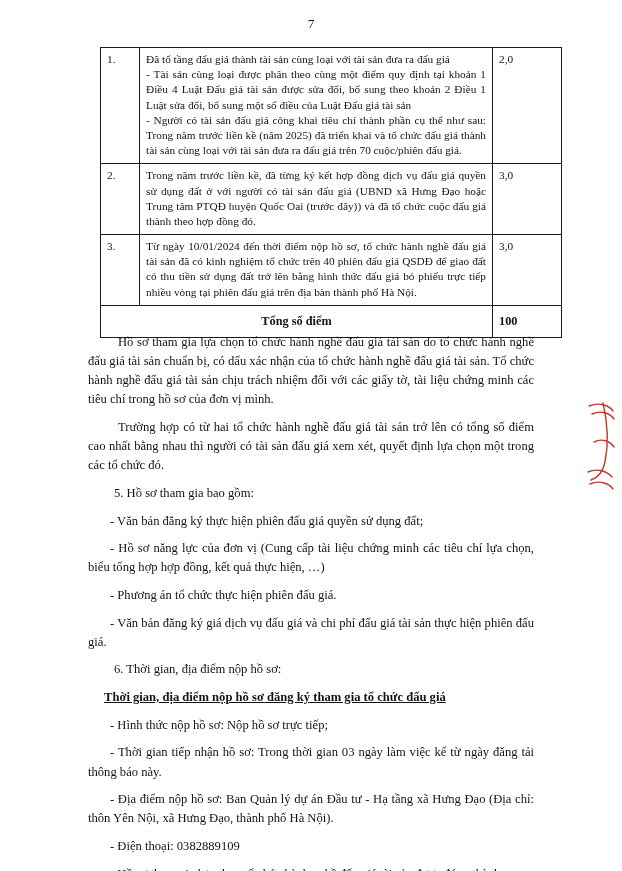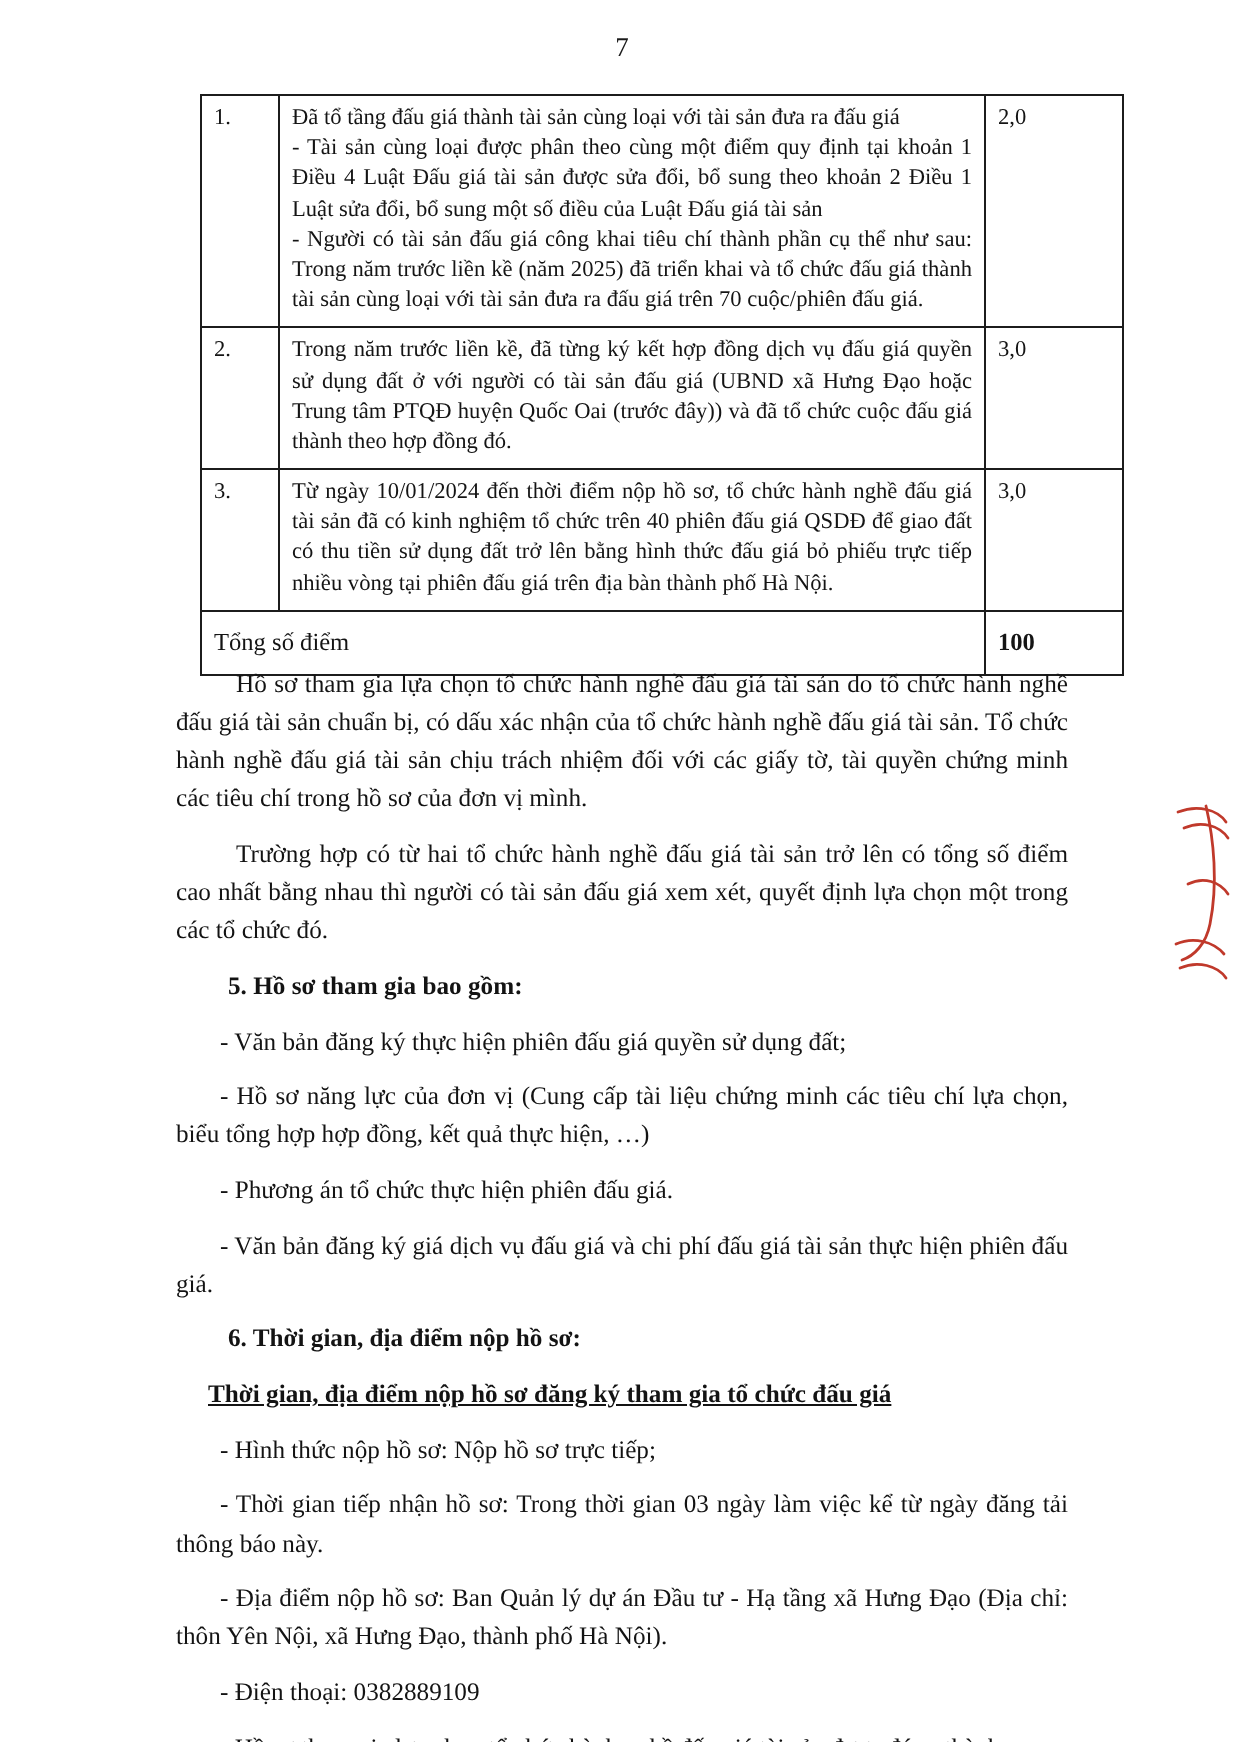--- a/index.html
+++ b/index.html
@@ -50,23 +50,23 @@
     vertical-align: top;
     text-align: justify;
     text-justify: inter-word;
     color: #141414;
   }
   .col-idx  { width: 26px; text-align: center; vertical-align: middle; }
   .col-desc { width: 340px; }
   .col-pt   { width: 56px; text-align: center; vertical-align: middle; }
 
   .criteria-table td.total-label {
-    text-align: left;
+    text-align: center;
     vertical-align: middle;
-    font-weight: normal;
+    font-weight: bold;
     font-size: 12.3px;
     padding: 7px 6px 8px 6px;
   }
   .criteria-table td.total-value {
     text-align: left;
     vertical-align: middle;
     font-weight: bold;
     font-size: 12.3px;
   }
 
@@ -84,21 +84,21 @@
     font-size: 12.6px;
     line-height: 1.52;
     text-align: justify;
     text-justify: inter-word;
     margin: 0 0 8.5px 0;
     color: #131313;
   }
   .para.indent  { text-indent: 30px; }
   .para.dash    { text-indent: 22px; }
   .para.heading {
-    font-weight: bold;
+    font-weight: normal;
     text-indent: 26px;
     text-align: left;
     margin-bottom: 8.5px;
   }
   .para.subheading {
     font-weight: bold;
     text-indent: 16px;
     text-align: left;
     margin-bottom: 8.5px;
     text-decoration: underline;
@@ -148,21 +148,21 @@
         <td class="col-pt">3,0</td>
       </tr>
       <tr>
         <td class="total-label" colspan="2">Tổng số điểm</td>
         <td class="total-value">100</td>
       </tr>
     </tbody>
   </table>
 
   <div class="body-text">
-    <p class="para indent">Hồ sơ tham gia lựa chọn tổ chức hành nghề đấu giá tài sản do tổ chức hành nghề đấu giá tài sản chuẩn bị, có dấu xác nhận của tổ chức hành nghề đấu giá tài sản. Tổ chức hành nghề đấu giá tài sản chịu trách nhiệm đối với các giấy tờ, tài quyền chứng minh các tiêu chí trong hồ sơ của đơn vị mình.</p>
+    <p class="para indent">Hồ sơ tham gia lựa chọn tổ chức hành nghề đấu giá tài sản do tổ chức hành nghề đấu giá tài sản chuẩn bị, có dấu xác nhận của tổ chức hành nghề đấu giá tài sản. Tổ chức hành nghề đấu giá tài sản chịu trách nhiệm đối với các giấy tờ, tài liệu chứng minh các tiêu chí trong hồ sơ của đơn vị mình.</p>
     <p class="para indent">Trường hợp có từ hai tổ chức hành nghề đấu giá tài sản trở lên có tổng số điểm cao nhất bằng nhau thì người có tài sản đấu giá xem xét, quyết định lựa chọn một trong các tổ chức đó.</p>
     <p class="para heading">5. Hồ sơ tham gia bao gồm:</p>
     <p class="para dash">- Văn bản đăng ký thực hiện phiên đấu giá quyền sử dụng đất;</p>
     <p class="para dash">- Hồ sơ năng lực của đơn vị (Cung cấp tài liệu chứng minh các tiêu chí lựa chọn, biểu tổng hợp hợp đồng, kết quả thực hiện, …)</p>
     <p class="para dash">- Phương án tổ chức thực hiện phiên đấu giá.</p>
     <p class="para dash">- Văn bản đăng ký giá dịch vụ đấu giá và chi phí đấu giá tài sản thực hiện phiên đấu giá.</p>
     <p class="para heading">6. Thời gian, địa điểm nộp hồ sơ:</p>
     <p class="para subheading">Thời gian, địa điểm nộp hồ sơ đăng ký tham gia tổ chức đấu giá</p>
     <p class="para dash">- Hình thức nộp hồ sơ: Nộp hồ sơ trực tiếp;</p>
     <p class="para dash">- Thời gian tiếp nhận hồ sơ: Trong thời gian 03 ngày làm việc kể từ ngày đăng tải thông báo này.</p>

